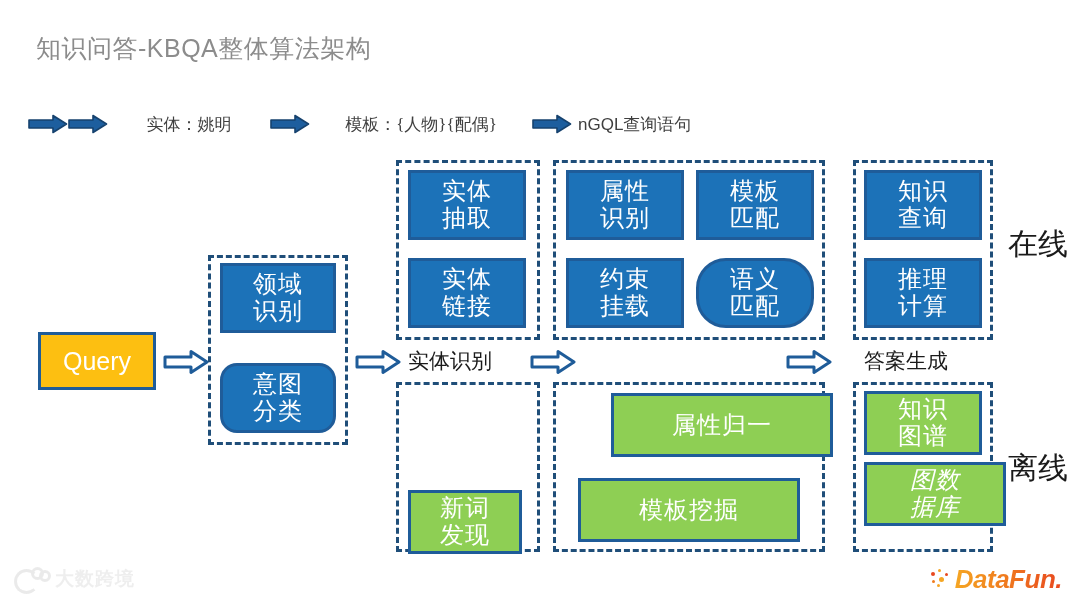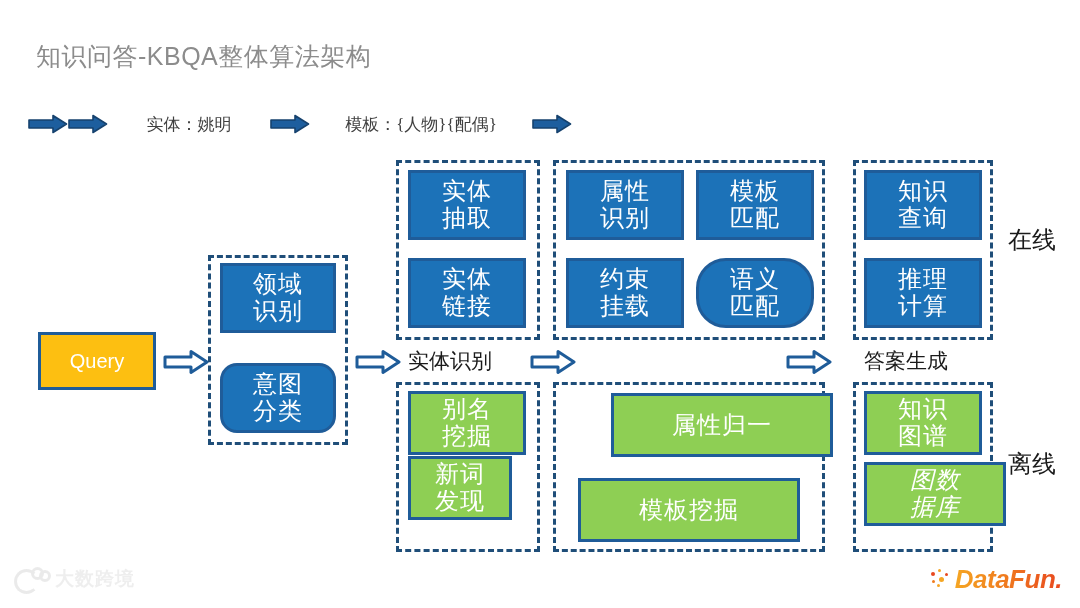--- a/index.html
+++ b/index.html
@@ -12,21 +12,20 @@
     overflow:hidden;
     color:#404040;
   }
   .slide{position:absolute;left:0;top:0;width:1080px;height:608px;}
 
   
   .title{
     position:absolute;left:36px;top:32px;
     font-size:25px;color:#8c8c8c;letter-spacing:.5px;
     white-space:nowrap;
-    margin-top:8px;
   }
 
   
   .topflow{
     position:absolute;left:28px;top:108px;
     width:1024px;height:32px;
     display:flex;align-items:center;
   }
   .topflow .tf-text{
     font-size:17px;color:#3f3f3f;white-space:nowrap;
@@ -55,34 +54,34 @@
     color:#ffffff;
     font-family:"Liberation Serif","DejaVu Serif",serif;
     font-size:24px;
     letter-spacing:1px;
   }
   .node.blue{background:#1C72B8;}
   .node.green{background:#8ECF54;}
   .node.amber{
     background:#FDBF11;border:3px solid #1F5C99;
     font-family:"Liberation Sans","DejaVu Sans",sans-serif;
-    font-size:20px;letter-spacing:0;
+    font-size:25px;letter-spacing:0;
   }
   .node span{display:block;}
 
   
   .stagelabel{
     position:absolute;
     font-size:21px;color:#1a1a1a;white-space:nowrap;
     font-family:"Liberation Serif","DejaVu Serif",serif;
   }
   .stagelabel.mix{font-family:"Liberation Sans","DejaVu Sans",sans-serif;}
   .sidelabel{
     position:absolute;
-    font-size:24px;color:#1a1a1a;white-space:nowrap;
+    font-size:30px;color:#1a1a1a;white-space:nowrap;
     font-family:Liberation Sans, sans-serif;
   }
 
   
   .arrowabs{position:absolute;line-height:0;}
 
   
   .wm{
     position:absolute;left:14px;top:566px;
     display:flex;align-items:center;gap:7px;
@@ -133,20 +132,21 @@
       <svg width="40" height="20" viewBox="0 0 40 20">
           <path d="M1 6 H25 V1.5 L38.5 10 L25 18.5 V14 H1 Z" fill="#1D5E9E" stroke="#16426E" stroke-width="1.6" stroke-linejoin="round"></path>
         </svg>
     </span>
     <span class="tf-text" style="width:222px;text-align:center;">模板：{人物}{配偶}</span>
     <span class="barrow">
       <svg width="40" height="20" viewBox="0 0 40 20">
           <path d="M1 6 H25 V1.5 L38.5 10 L25 18.5 V14 H1 Z" fill="#1D5E9E" stroke="#16426E" stroke-width="1.6" stroke-linejoin="round"></path>
         </svg>
     </span>
+    <span class="tf-text lat" style="width:auto;text-align:left;padding-left:6px;">nGQL查询语句</span>
   </div>
 
   <div class="node amber" style="left:38px;top:332px;width:118px;height:58px;">
     <span>Query</span>
   </div>
 
   <div class="arrowabs" style="left:163px;top:349px;">
     <svg width="46" height="26" viewBox="0 0 46 26">
         <path d="M2 8 H28 V2.5 L44 13 L28 23.5 V18 H2 Z" fill="#ffffff" stroke="#1F5C99" stroke-width="3" stroke-linejoin="round"></path>
       </svg>
@@ -239,27 +239,21 @@
 
   <div class="arrowabs" style="left:786px;top:349px;">
     <svg width="46" height="26" viewBox="0 0 46 26">
         <path d="M2 8 H28 V2.5 L44 13 L28 23.5 V18 H2 Z" fill="#ffffff" stroke="#1F5C99" stroke-width="3" stroke-linejoin="round"></path>
       </svg>
   </div>
 
   <div class="stagelabel" style="left:864px;top:347px;">答案生成</div>
 
   <div class="dashbox" style="left:396px;top:382px;width:144px;height:170px;"></div>
-  <div class="node green" style="left:408px;top:391px;width:118px;height:64px;">
-    <div>
-      <span>别名</span>
-      <span>挖掘</span>
-    </div>
-  </div>
-  <div class="node green" style="left:408px;top:456px;width:104px;height:64px;">
+  <div class="node green" style="left:408px;top:490px;width:114px;height:64px;">
     <div>
       <span>新词</span>
       <span>发现</span>
     </div>
   </div>
 
   <div class="dashbox" style="left:553px;top:382px;width:272px;height:170px;"></div>
   <div class="node green" style="left:578px;top:393px;width:222px;height:64px;margin-left:33px;">
     <div>
       <span>属性归一</span>

